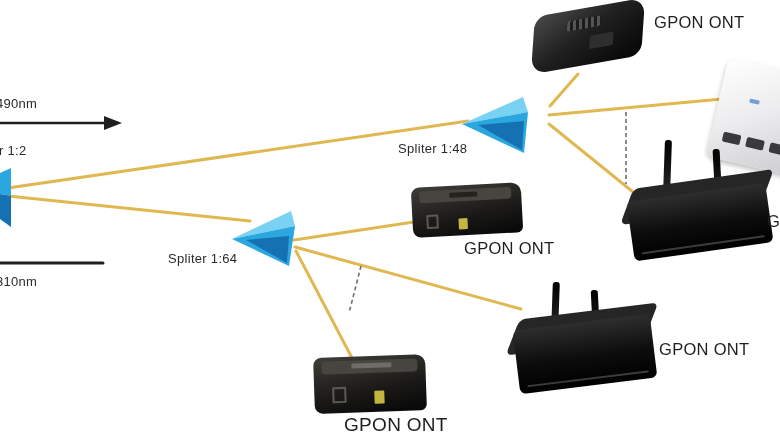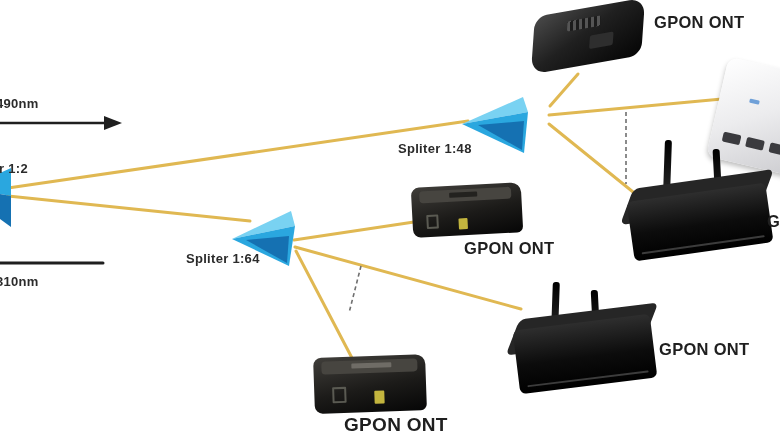--- a/index.html
+++ b/index.html
@@ -5,21 +5,21 @@
   html,body{margin:0;padding:0;}
   .stage{
     position:relative;width:780px;height:440px;background:#ffffff;
     overflow:hidden;font-family:"Liberation Sans",sans-serif;
   }
   svg{position:absolute;left:0;top:0;z-index:1;}
   .fiber{stroke:var(--c-fiber,#E0B852);stroke-width:3;stroke-linecap:round;fill:none;}
   .blackline{stroke:var(--c-ink,#1f1f1f);fill:none;}
   .dashline{stroke:var(--c-dash,#6f6f6f);stroke-width:1.6;stroke-dasharray:4 3;fill:none;}
   .lbl{
-    position:absolute;z-index:3;font-weight:bold;color:var(--c-ink,#1f1f1f);
+    position:absolute;z-index:3;font-weight:normal;color:var(--c-ink,#1f1f1f);
     white-space:nowrap;letter-spacing:0.3px;
   }
   .lbl-sm{font-size:13px;color:#2b2b2b;}
   .lbl-ont{font-size:16.5px;}
   .lbl-ont-big{font-size:19px;}
   .device{position:absolute;z-index:2;}
   .device *{position:absolute;}
   
   .boxtop-body{left:6px;top:8px;width:112px;height:56px;border-radius:12px 16px 12px 16px;
     transform:rotate(-10deg) skewX(-14deg);
@@ -143,22 +143,22 @@
     <div class="smallbox-body" style="left:6px;top:8px;width:112px;height:56px;transform:rotate(-2deg);">
       <div class="smallbox-top" style="width:96px;height:13px;">
         <div class="smallbox-logo smallbox-logo-light" style="width:40px;"></div>
       </div>
       <div class="port-outline" style="left:18px;bottom:10px;width:10px;height:12px;"></div>
       <div class="port-yellow" style="left:60px;bottom:8px;width:10px;height:13px;"></div>
     </div>
   </div>
 
   <span class="lbl lbl-sm" style="left:-4px;top:96px;">490nm</span>
-  <span class="lbl lbl-sm" style="left:-1px;top:161px;">r 1:2</span>
+  <span class="lbl lbl-sm" style="left:-1px;top:143px;">r 1:2</span>
   <span class="lbl lbl-sm" style="left:-4px;top:274px;">310nm</span>
   <span class="lbl lbl-sm" style="left:398px;top:141px;">Spliter 1:48</span>
-  <span class="lbl lbl-sm" style="left:186px;top:251px;">Spliter 1:64</span>
+  <span class="lbl lbl-sm" style="left:168px;top:251px;">Spliter 1:64</span>
   <span class="lbl lbl-ont" style="left:654px;top:13px;">GPON ONT</span>
   <span class="lbl lbl-ont" style="left:464px;top:239px;">GPON ONT</span>
   <span class="lbl lbl-ont" style="left:659px;top:340px;">GPON ONT</span>
   <span class="lbl lbl-ont-big" style="left:344px;top:414px;">GPON ONT</span>
   <span class="lbl lbl-ont" style="left:767px;top:212px;">G</span>
 </div>
 
 </body></html>

